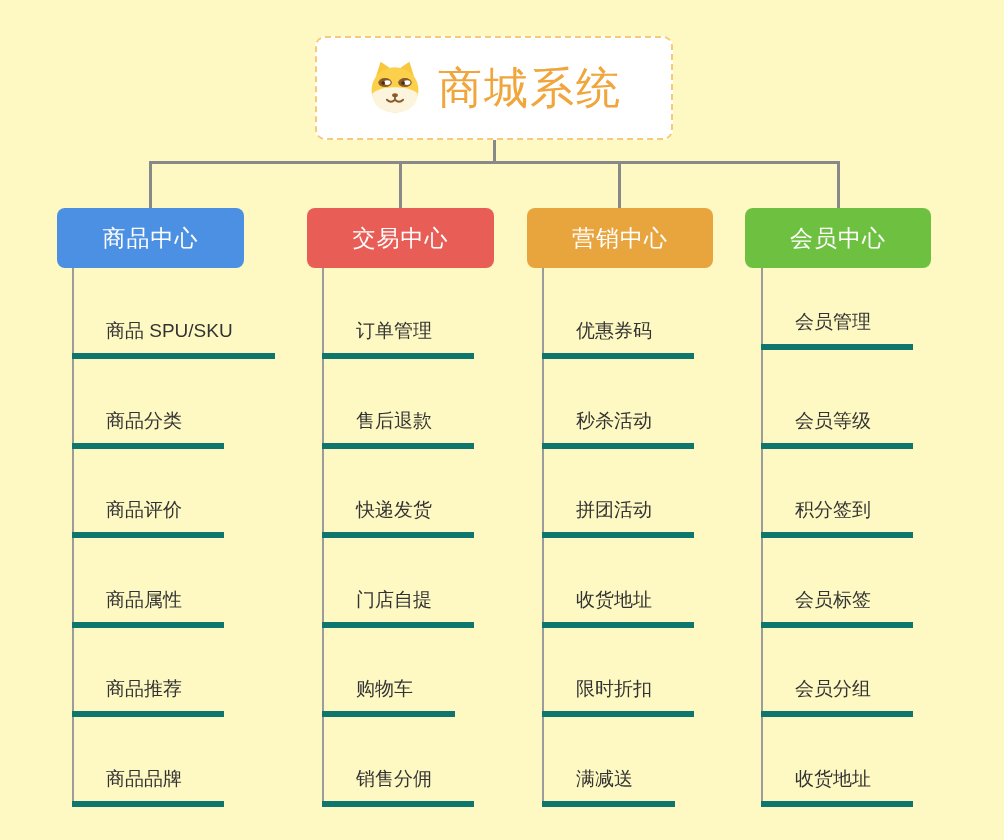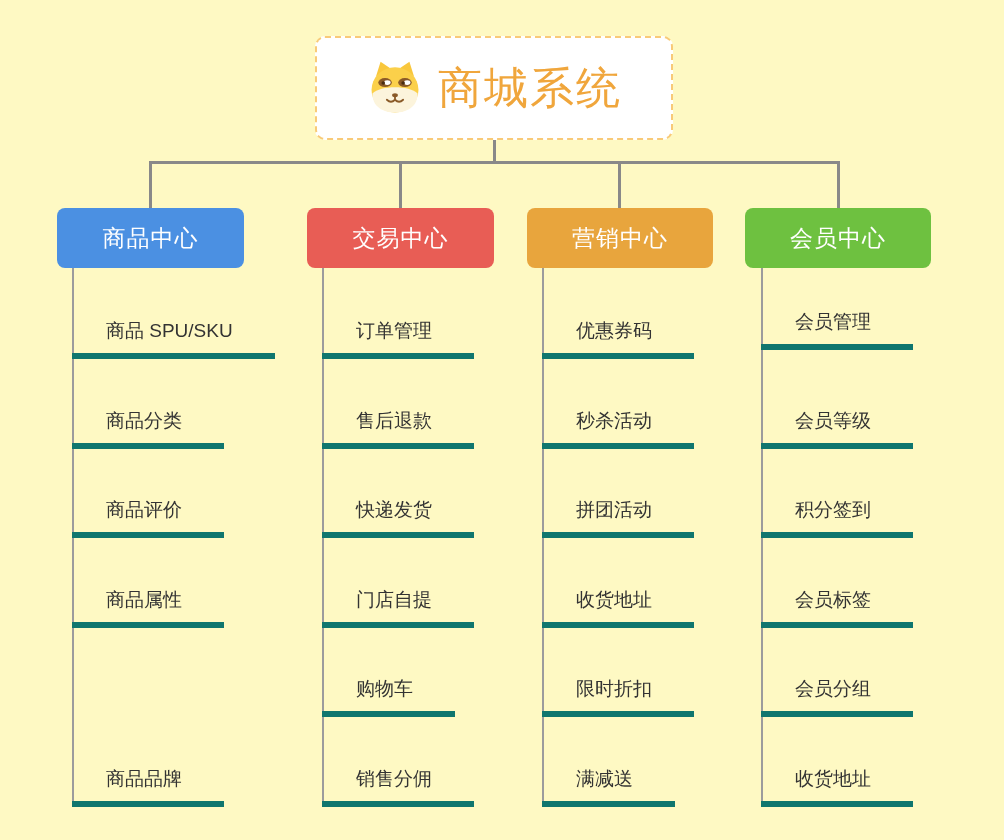--- a/index.html
+++ b/index.html
@@ -104,20 +104,21 @@
 
   <div class="spine" style="left:72px;"></div>
   <div class="spine" style="left:322px;"></div>
   <div class="spine" style="left:542px;"></div>
   <div class="spine" style="left:761px;"></div>
 
   <div class="item" style="left:72px;top:315px;">商品 SPU/SKU</div>
   <div class="item" style="left:72px;top:405px;">商品分类</div>
   <div class="item" style="left:72px;top:494px;">商品评价</div>
   <div class="item" style="left:72px;top:584px;">商品属性</div>
+  <div class="item" style="left:72px;top:673px;">商品推荐</div>
   <div class="item" style="left:72px;top:763px;">商品品牌</div>
 
   <div class="item" style="left:322px;top:315px;">订单管理</div>
   <div class="item" style="left:322px;top:405px;">售后退款</div>
   <div class="item" style="left:322px;top:494px;">快递发货</div>
   <div class="item" style="left:322px;top:584px;">门店自提</div>
   <div class="item" style="left:322px;top:673px;">购物车</div>
   <div class="item" style="left:322px;top:763px;">销售分佣</div>
 
   <div class="item" style="left:542px;top:315px;">优惠券码</div>

